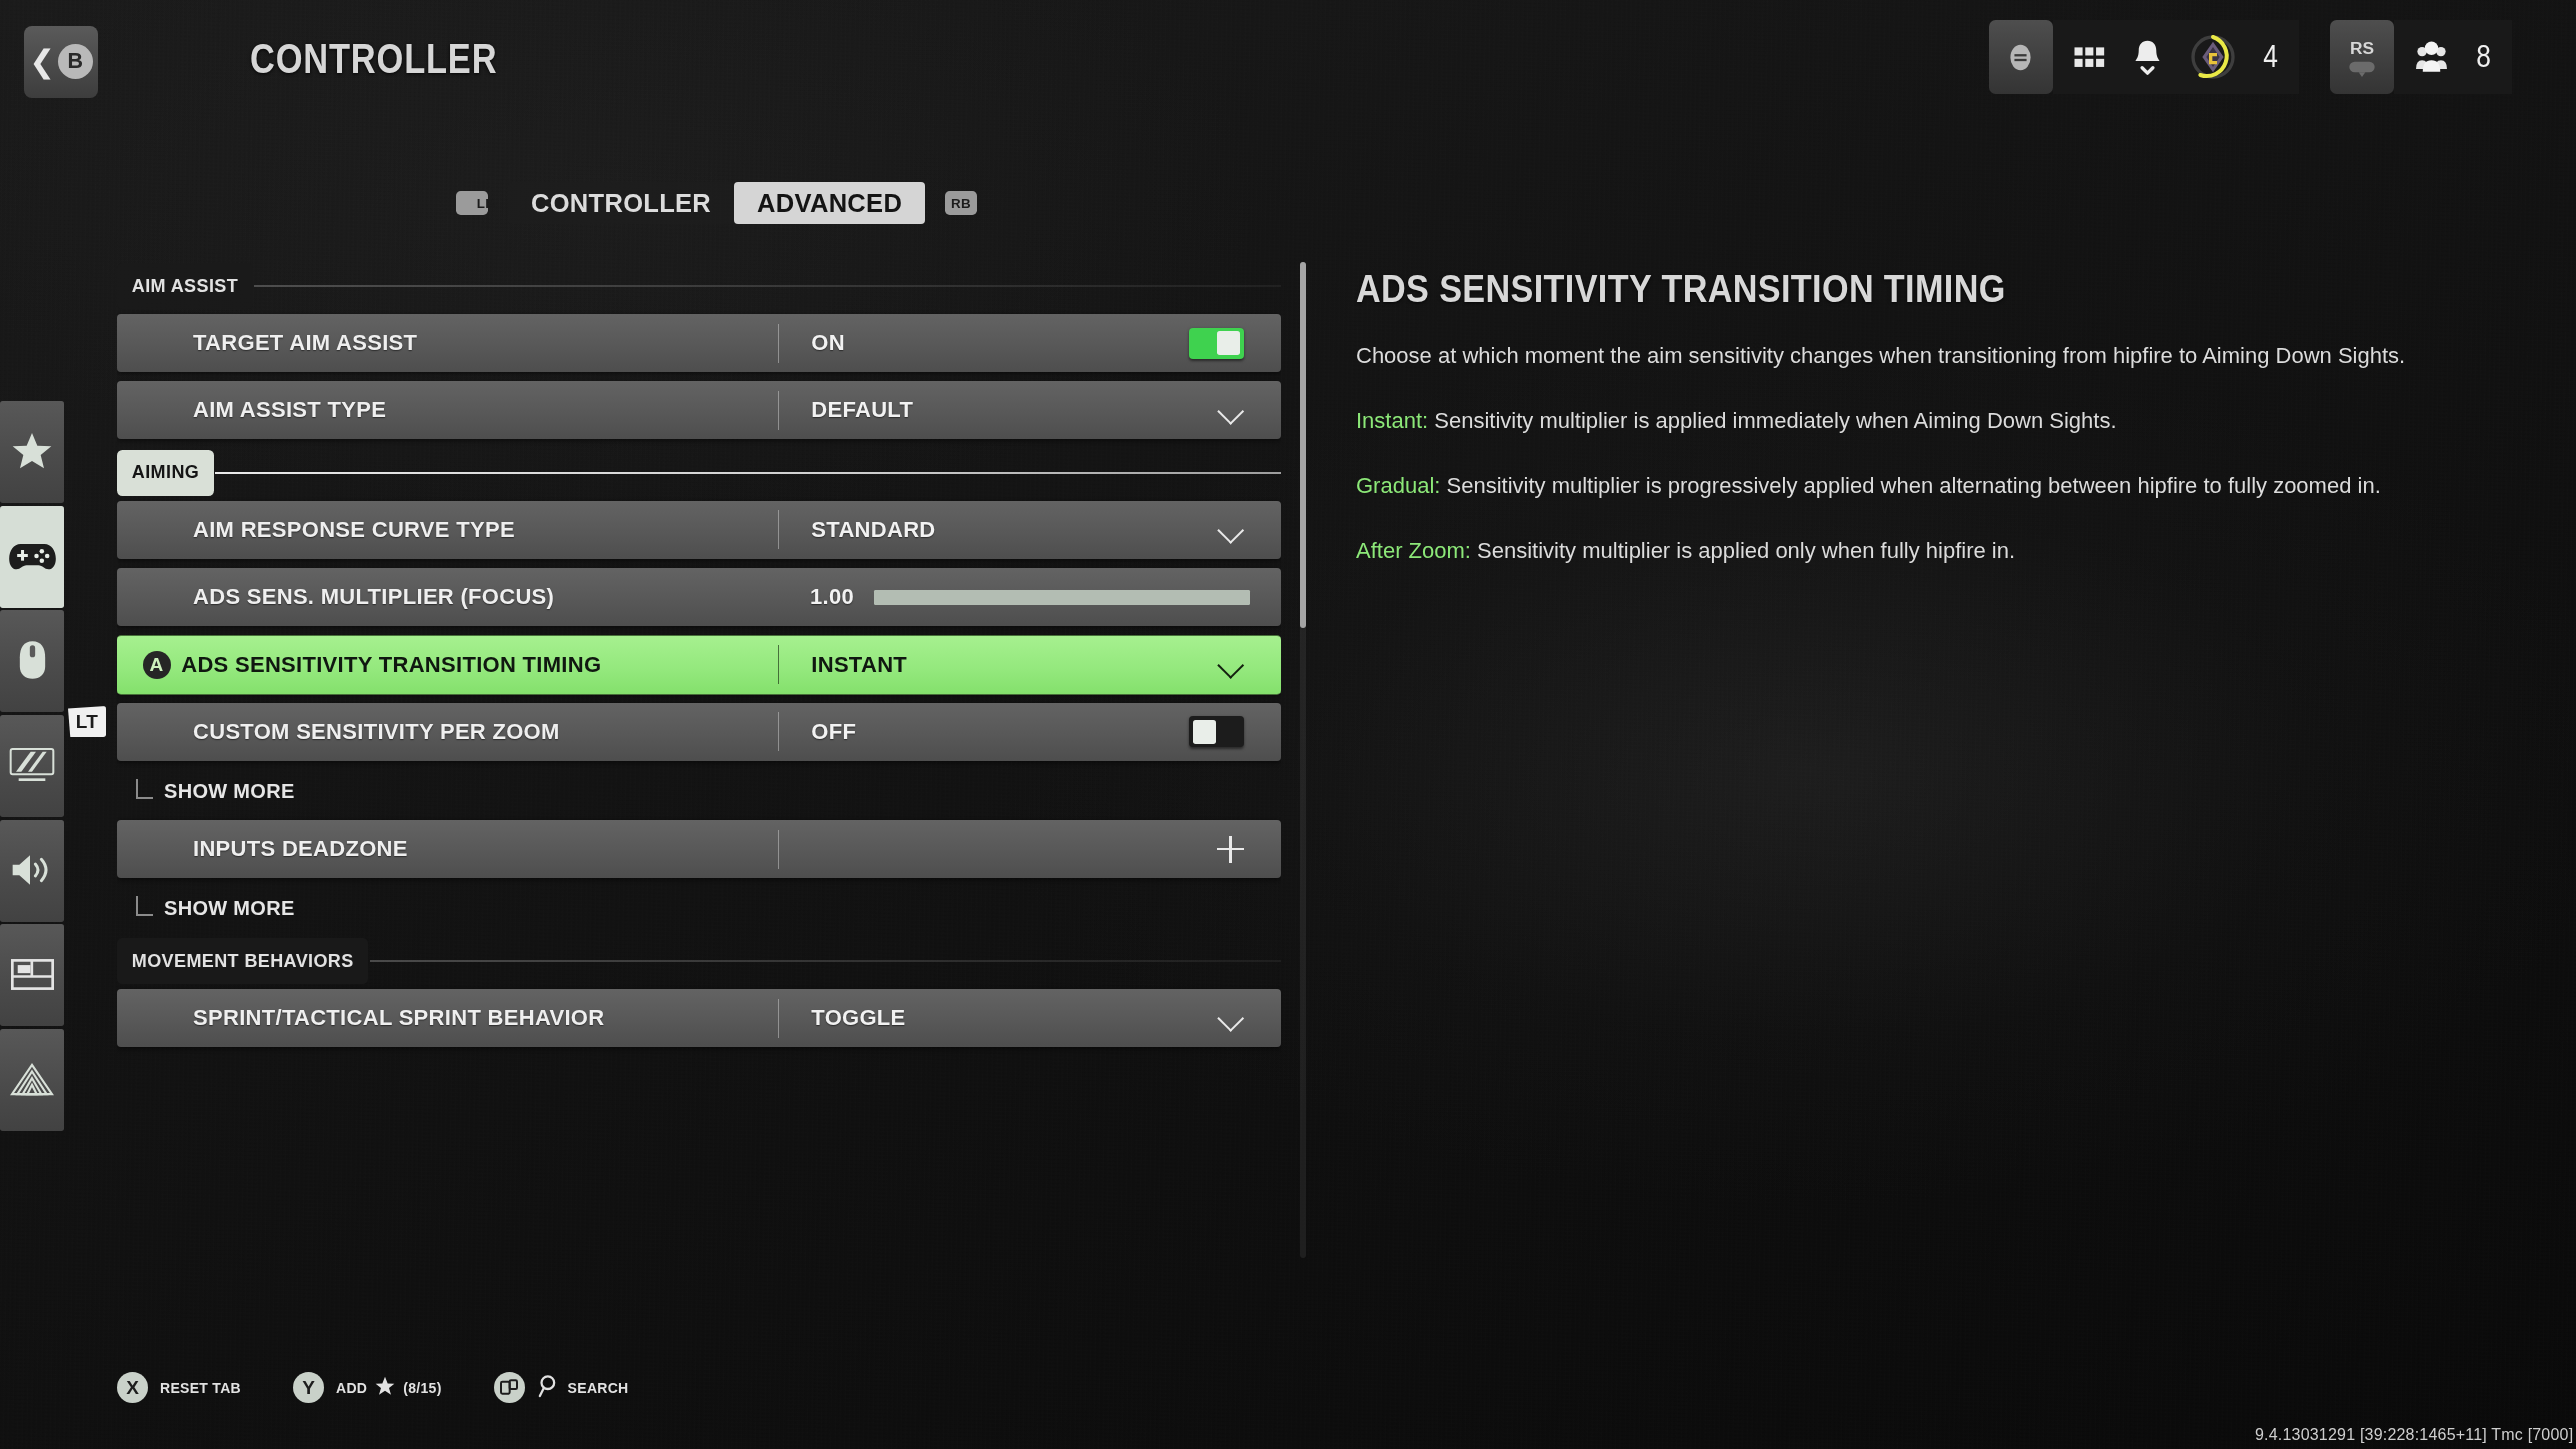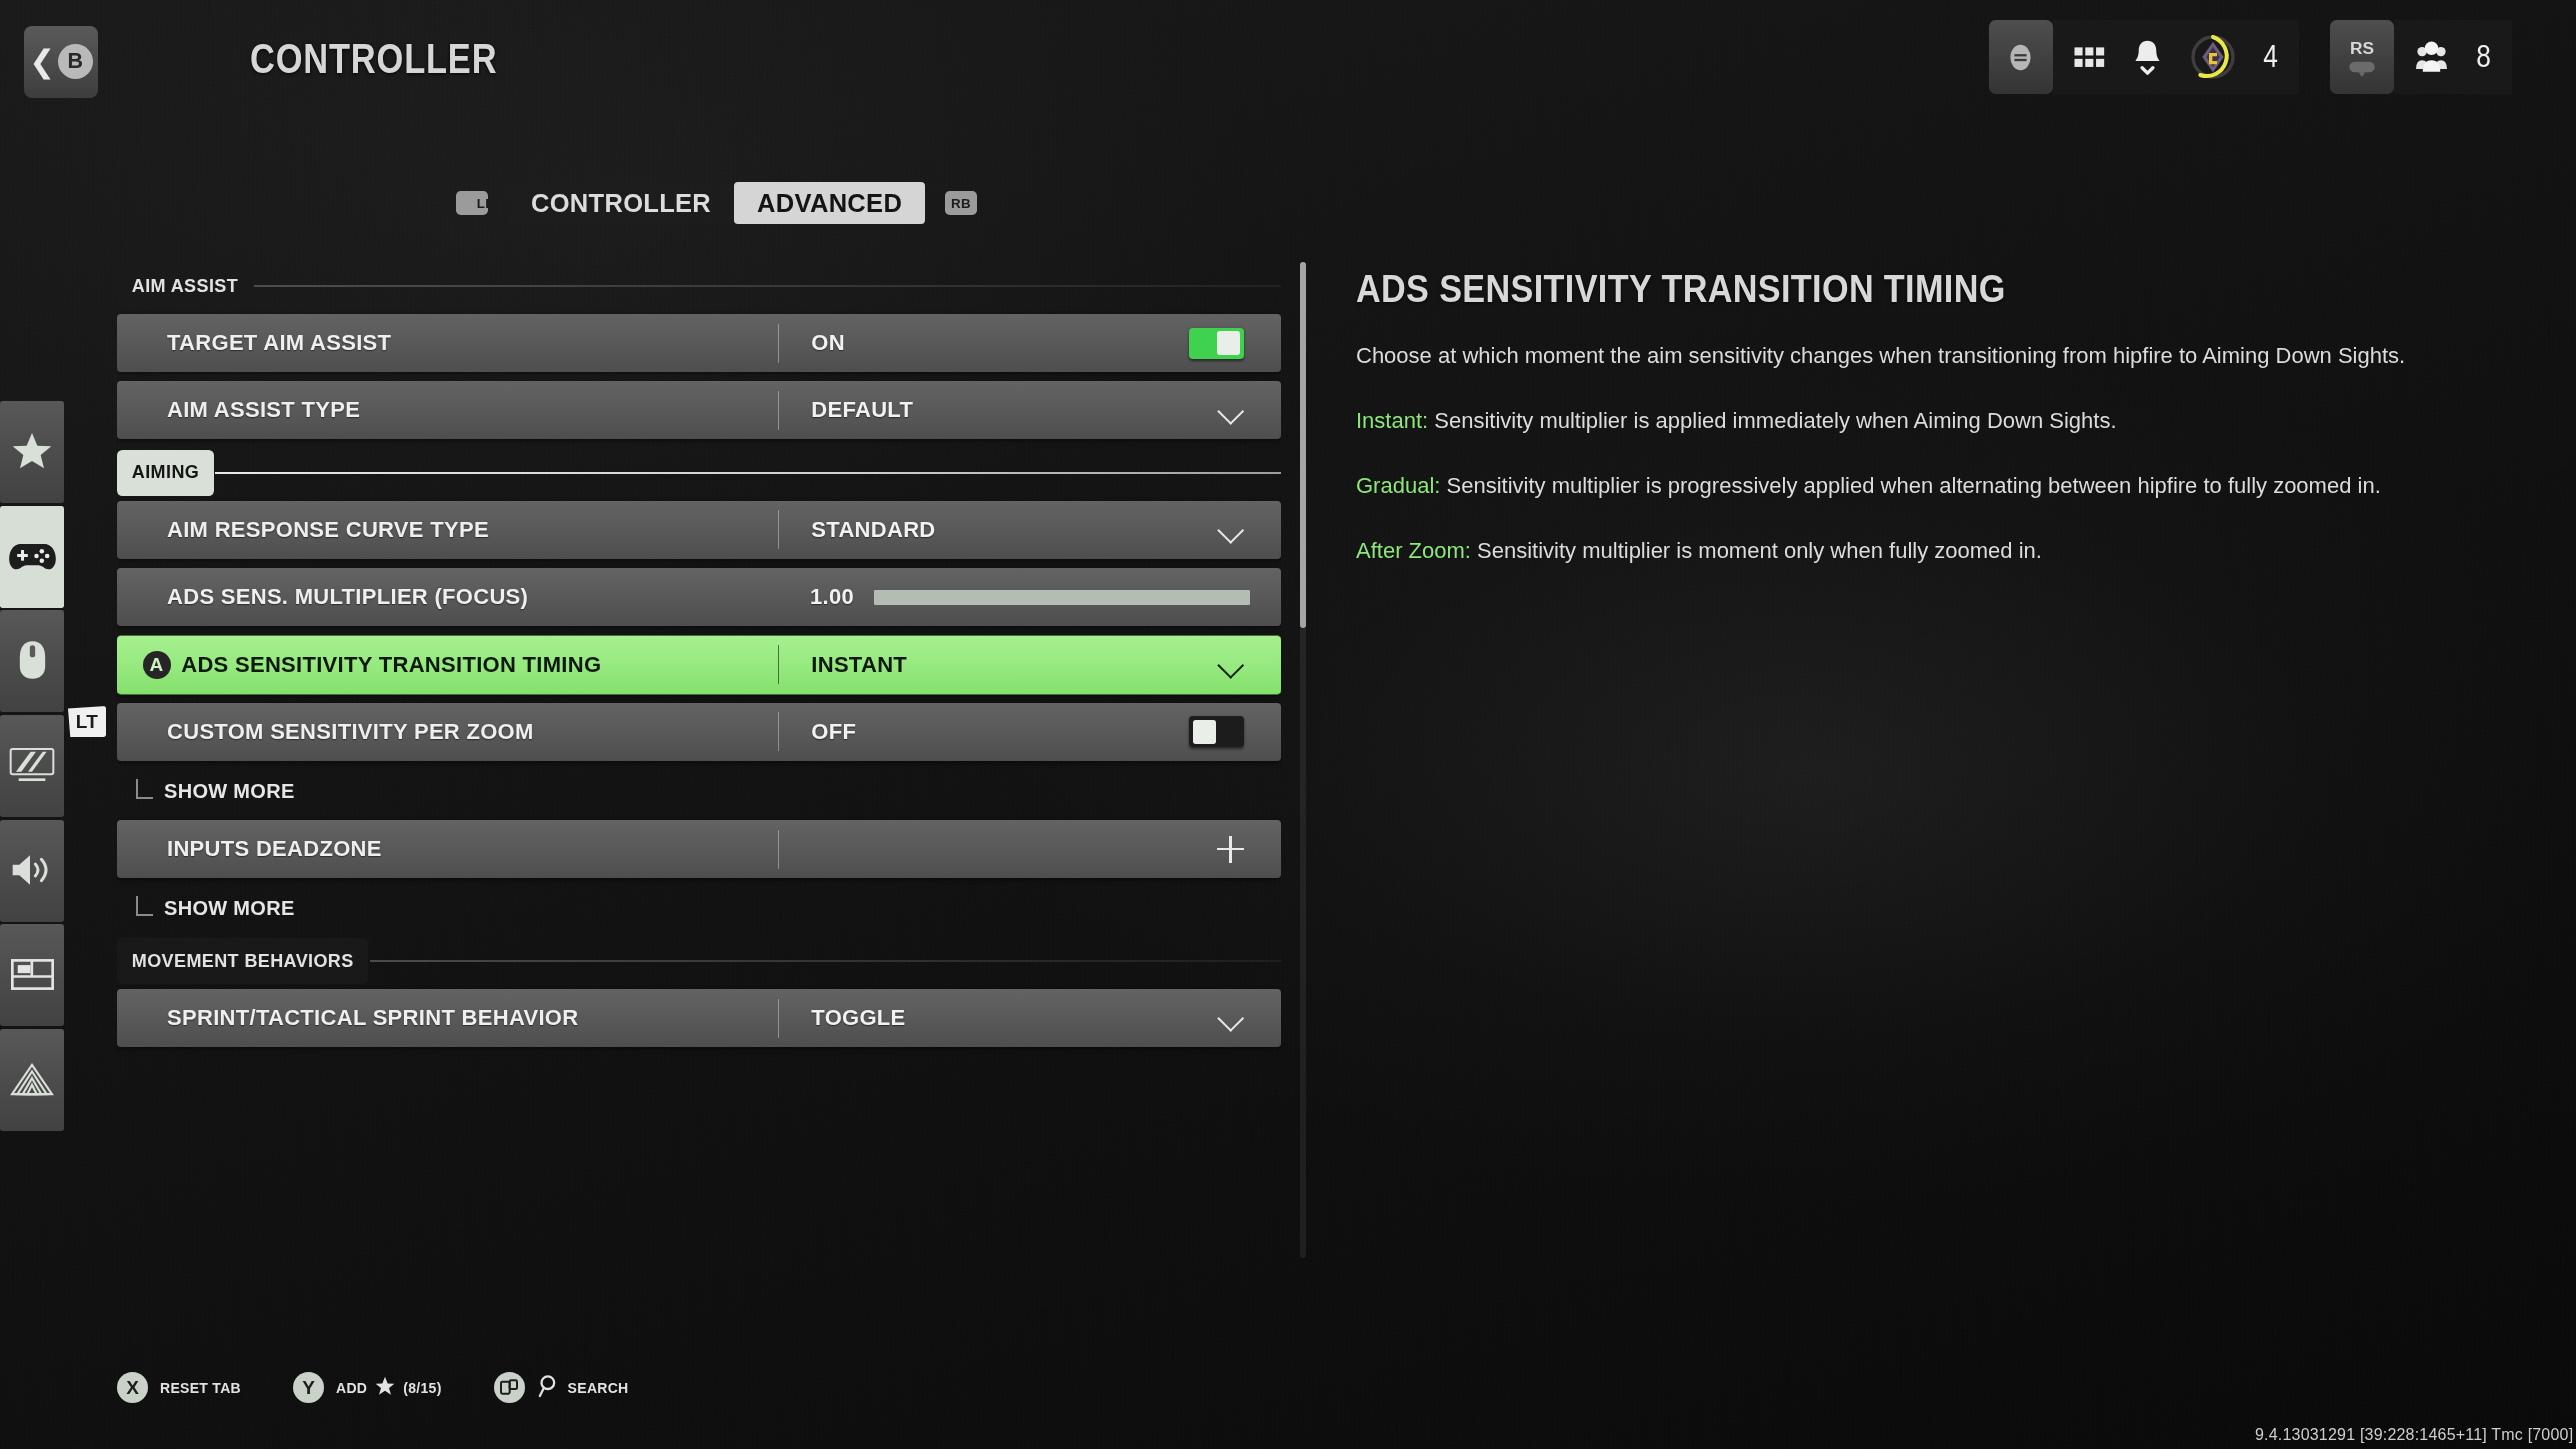--- a/index.html
+++ b/index.html
@@ -130,21 +130,21 @@
     border-radius: 4px;
     display:flex; align-items:center;
     box-shadow: 0 1.3px 4px rgba(0,0,0,.45);
   }
   .row.selected {
     background: linear-gradient(180deg,#a6f08f 0%,#93e87c 60%,#84e06c 100%);
     box-shadow: 0 0 0 0.7px rgba(140,230,110,.6), 0 2px 6.7px rgba(0,0,0,.5);
   }
   .row-label {
     flex: 0 0 661px;
-    padding-left: 50px;
+    padding-left: 76px;
     display:flex; align-items:center; gap:10.7px;
     font-size: 22px; letter-spacing:0.3px; color:#efefef;
     font-family:"Liberation Sans Narrow","Liberation Sans",sans-serif;
     font-weight: 700;
     text-shadow: 0 0.7px 1.3px rgba(0,0,0,.5);
   }
   .row.selected .row-label { color:#101810; text-shadow:none; padding-left: 25.5px; }
   .a-glyph {
     width: 28px; height: 28px; border-radius: 50%;
     background:#262626; color:#cdf0bd;
@@ -527,21 +527,21 @@
     <div class="para">
       <span>Choose at which moment the aim sensitivity changes when transitioning from hipfire to Aiming Down Sights.</span>
     </div>
     <div class="para">
       <span class="hl">Instant:</span><span> Sensitivity multiplier is applied immediately when Aiming Down Sights.</span>
     </div>
     <div class="para">
       <span class="hl">Gradual:</span><span> Sensitivity multiplier is progressively applied when alternating between hipfire to fully zoomed in.</span>
     </div>
     <div class="para">
-      <span class="hl">After Zoom:</span><span> Sensitivity multiplier is moment only when fully zoomed in.</span>
+      <span class="hl">After Zoom:</span><span> Sensitivity multiplier is applied only when fully hipfire in.</span>
     </div>
   </div>
 
   <div id="footer">
     <div class="fbtn">
       <span class="fglyph">X</span>
       <span class="flabel">RESET TAB</span>
     </div>
     <div class="fbtn">
       <span class="fglyph">Y</span>

